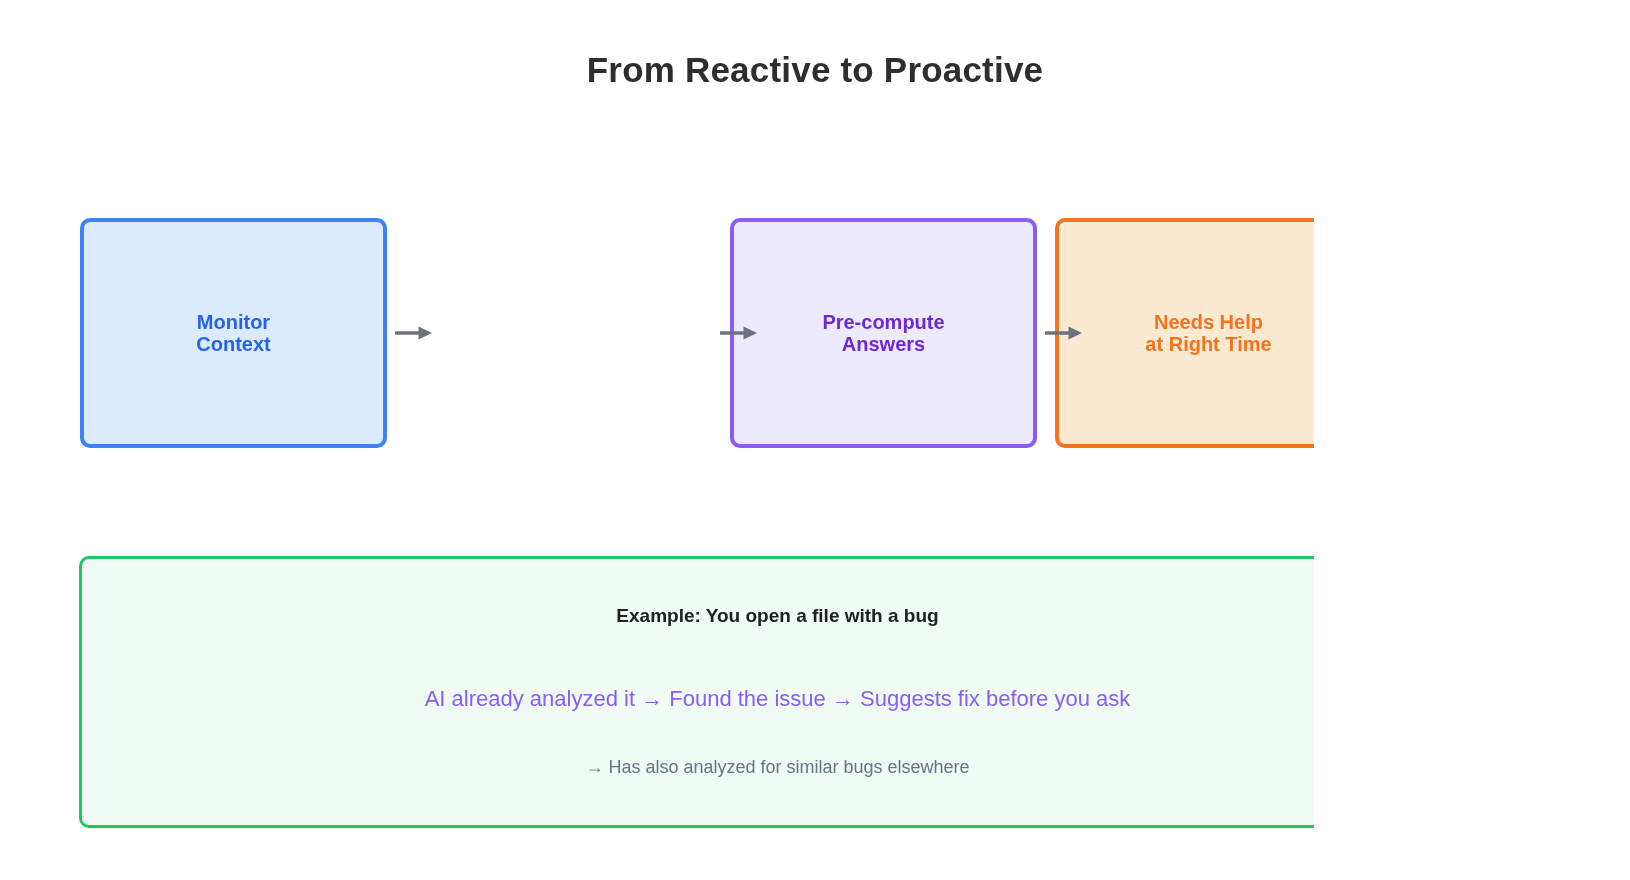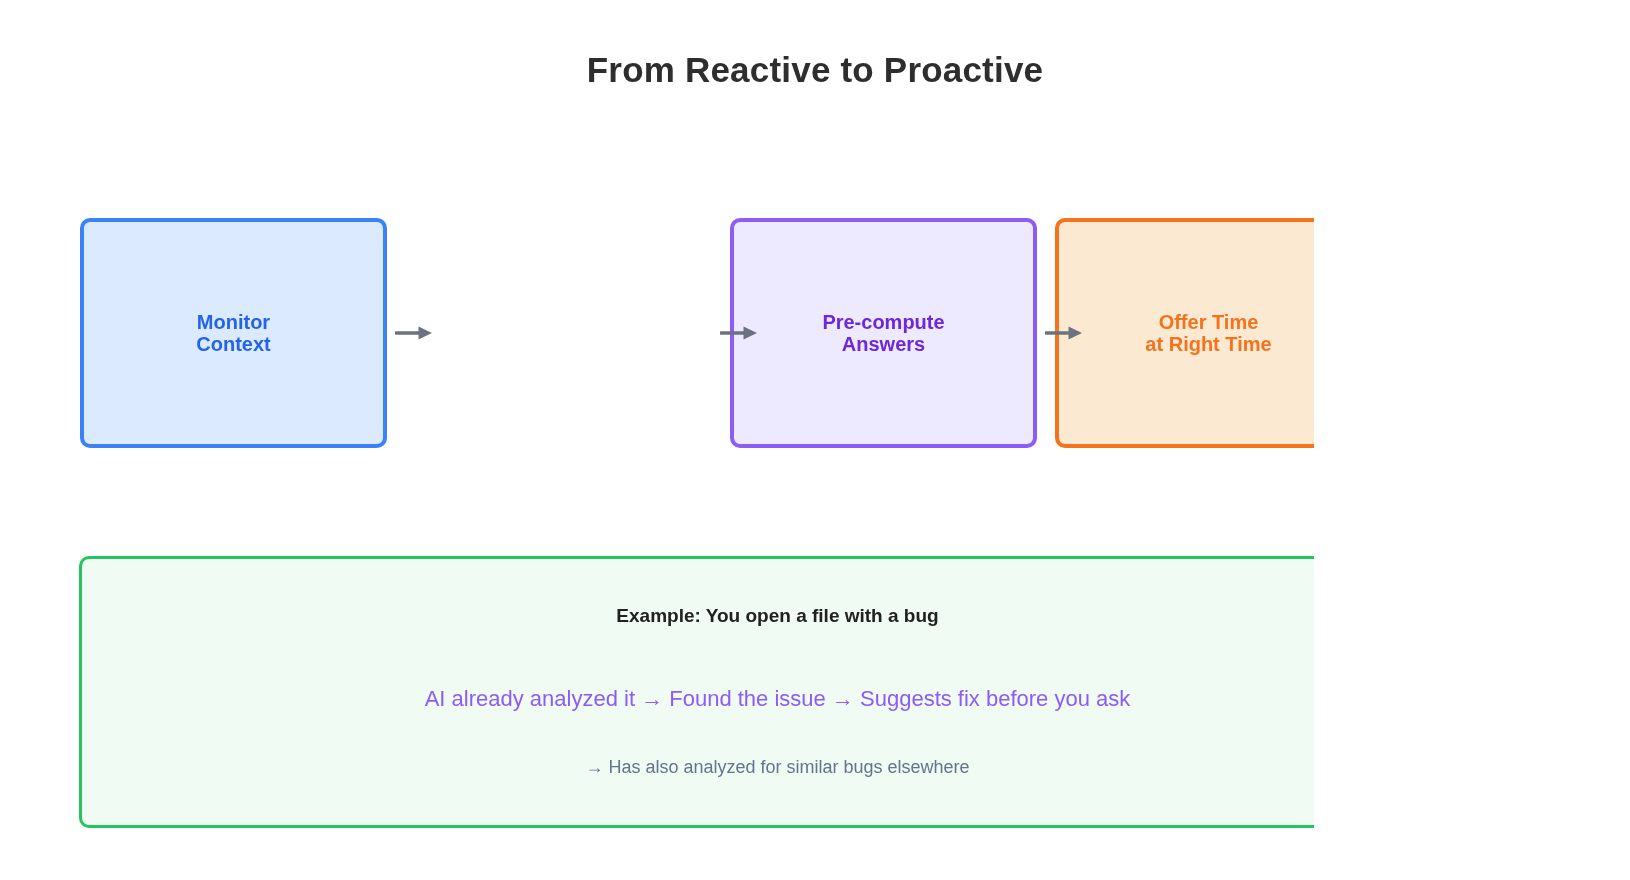--- a/index.html
+++ b/index.html
@@ -127,21 +127,21 @@
     </div>
   </div>
 
   <svg class="arrow arrow-2" width="38" height="16" viewBox="0 0 38 16" style="color: rgb(107, 114, 128);">
     <line x1="1" y1="8" x2="26" y2="8" stroke="currentColor" stroke-width="3.6" stroke-linecap="round"></line>
     <path d="M23.5 1.5 L37 8 L23.5 14.5 Z" fill="currentColor"></path>
   </svg>
 
   <div class="step step-3" style="border-color: rgb(244, 115, 28); background: rgb(252, 233, 210); color: rgb(244, 115, 28);">
     <div class="step-label">
-      <span>Offer Time</span>
+      <span>Needs Help</span>
       <span>at Right Time</span>
     </div>
   </div>
 
   <div class="example" style="border-color: rgb(34, 197, 94); background: rgb(240, 251, 244);">
     <div class="ex-line ex-heading">Example: You open a file with a bug</div>
     <div class="ex-line ex-flow">AI already analyzed it → Found the issue → Suggests fix before you ask</div>
     <div class="ex-line ex-extra" style="color: rgb(100, 116, 139);">→ Has also analyzed for similar bugs elsewhere</div>
   </div>
 

